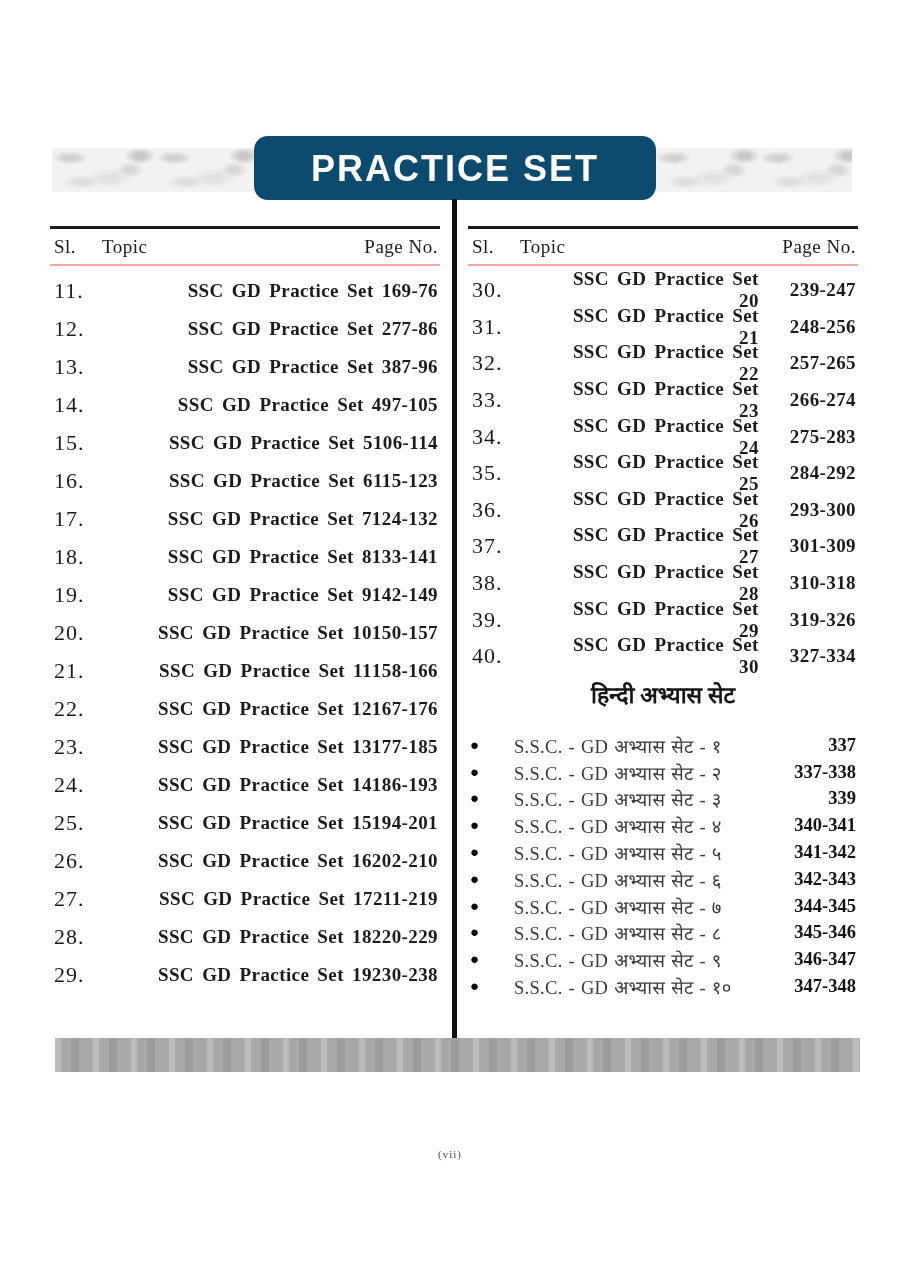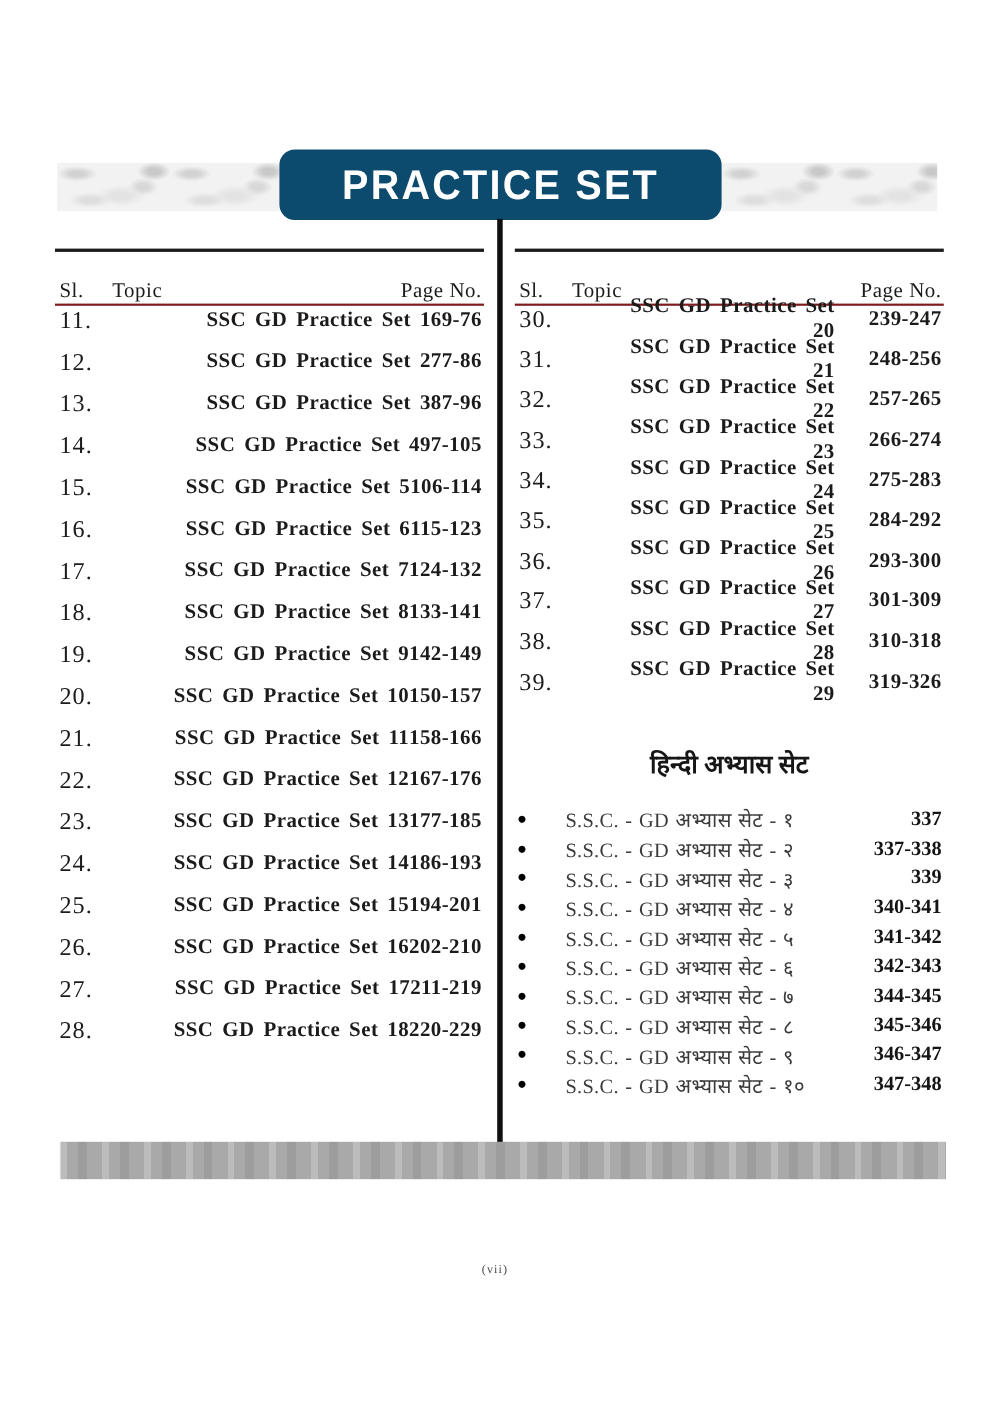--- a/index.html
+++ b/index.html
@@ -52,23 +52,23 @@
   }
 
   
   .col { position:absolute; }
   .col.left  { left:50px;  width:390px; }
   .col.right { left:468px; width:390px; }
 
   .col-header {
     position:absolute; top:226px; left:0; right:0;
     border-top:3px solid #1c1c1c;
-    border-bottom:2px solid #7f1d1d;
-    display:flex; align-items:flex-end;
-    height:52px;
+    border-bottom:2px solid #fca5a5;
+    display:flex; align-items:center;
+    height:40px;
     font-size:19px;
     letter-spacing:0.5px;
   }
   .col-header .h-sl    { width:52px; padding-left:4px; }
   .col-header .h-topic { flex:1; }
   .col-header .h-page  { text-align:right; padding-right:2px; }
 
   .rows { position:absolute; left:0; right:0; }
   .rows.left-rows  { top:272px; }
   .rows.right-rows { top:272px; }
@@ -227,20 +227,25 @@
         <div class="toc-row">
           <span class="sl">27.</span>
           <span class="topic">SSC GD Practice Set 17</span>
           <span class="pages">211-219</span>
         </div>
         <div class="toc-row">
           <span class="sl">28.</span>
           <span class="topic">SSC GD Practice Set 18</span>
           <span class="pages">220-229</span>
         </div>
+        <div class="toc-row">
+          <span class="sl">29.</span>
+          <span class="topic">SSC GD Practice Set 19</span>
+          <span class="pages">230-238</span>
+        </div>
       </div>
   </div>
 
   <div class="col right" style="top:0;height:1274px;">
     <div class="col-header">
       <span class="h-sl">Sl.</span>
       <span class="h-topic">Topic</span>
       <span class="h-page">Page No.</span>
     </div>
     <div class="rows right-rows" id="right-rows">
@@ -287,20 +292,25 @@
         <div class="toc-row">
           <span class="sl">38.</span>
           <span class="topic">SSC GD Practice Set 28</span>
           <span class="pages">310-318</span>
         </div>
         <div class="toc-row">
           <span class="sl">39.</span>
           <span class="topic">SSC GD Practice Set 29</span>
           <span class="pages">319-326</span>
         </div>
+        <div class="toc-row">
+          <span class="sl">40.</span>
+          <span class="topic">SSC GD Practice Set 30</span>
+          <span class="pages">327-334</span>
+        </div>
       </div>
 
     <div class="hindi-heading">हिन्दी अभ्यास सेट</div>
     <div class="hindi-rows" id="hindi-rows">
         <div class="hindi-row">
           <span class="bullet">●</span>
           <span class="topic">S.S.C. - GD अभ्यास सेट - १</span>
           <span class="pages">337</span>
         </div>
         <div class="hindi-row">

